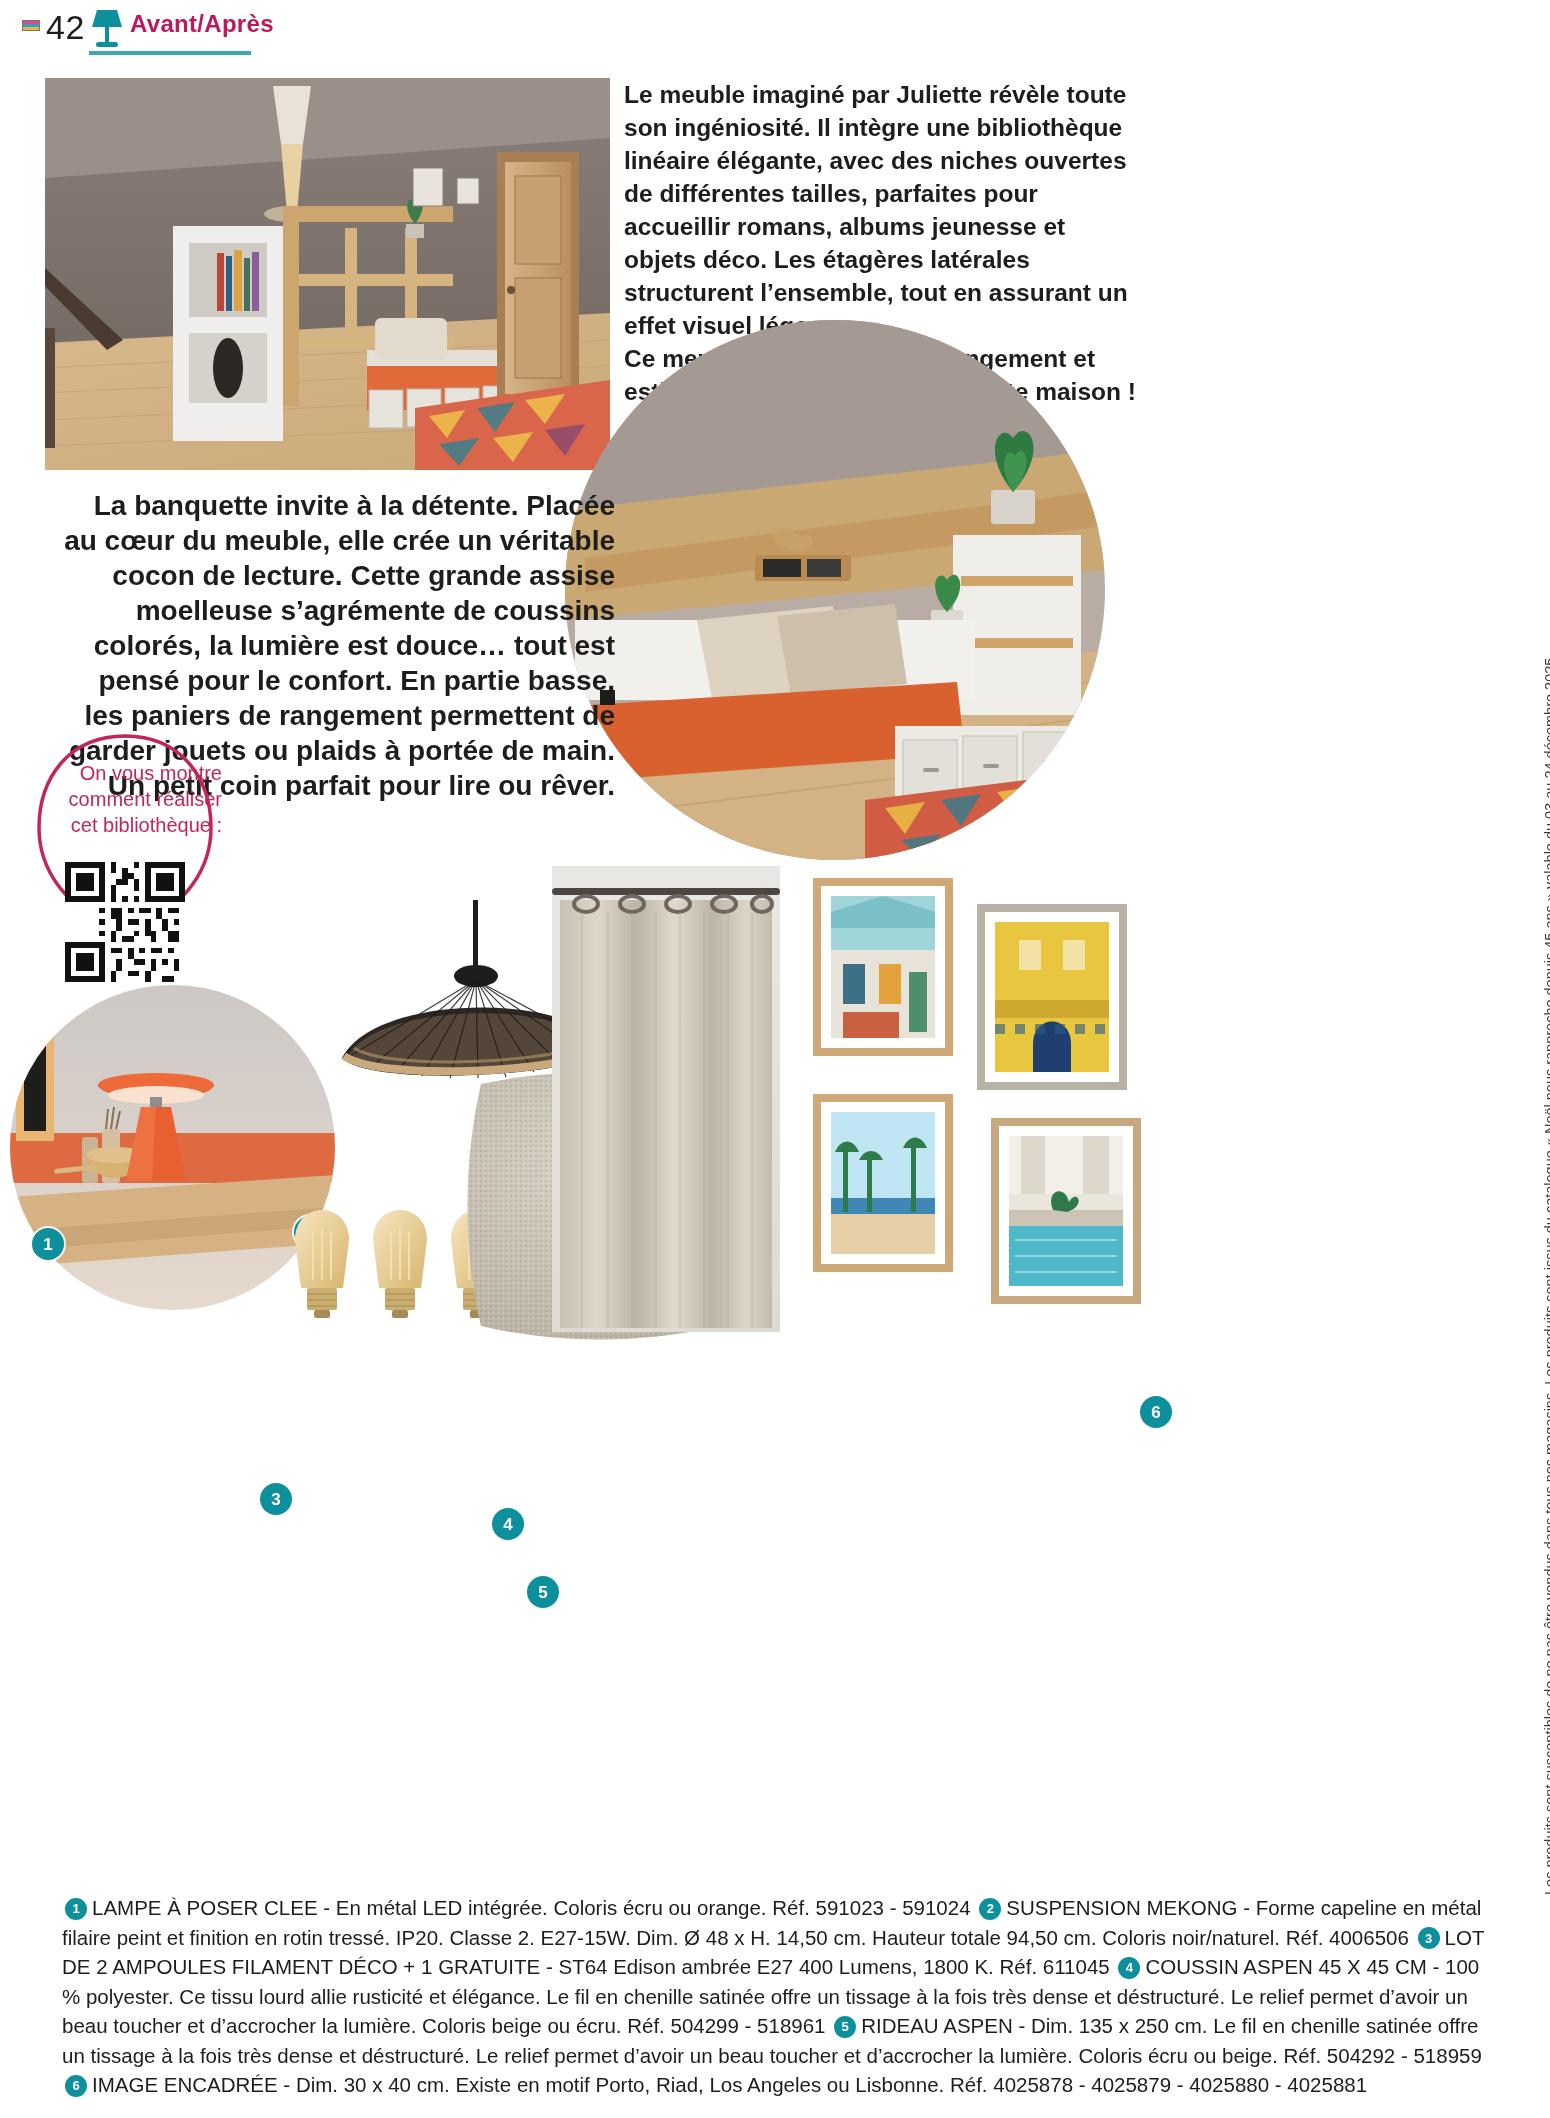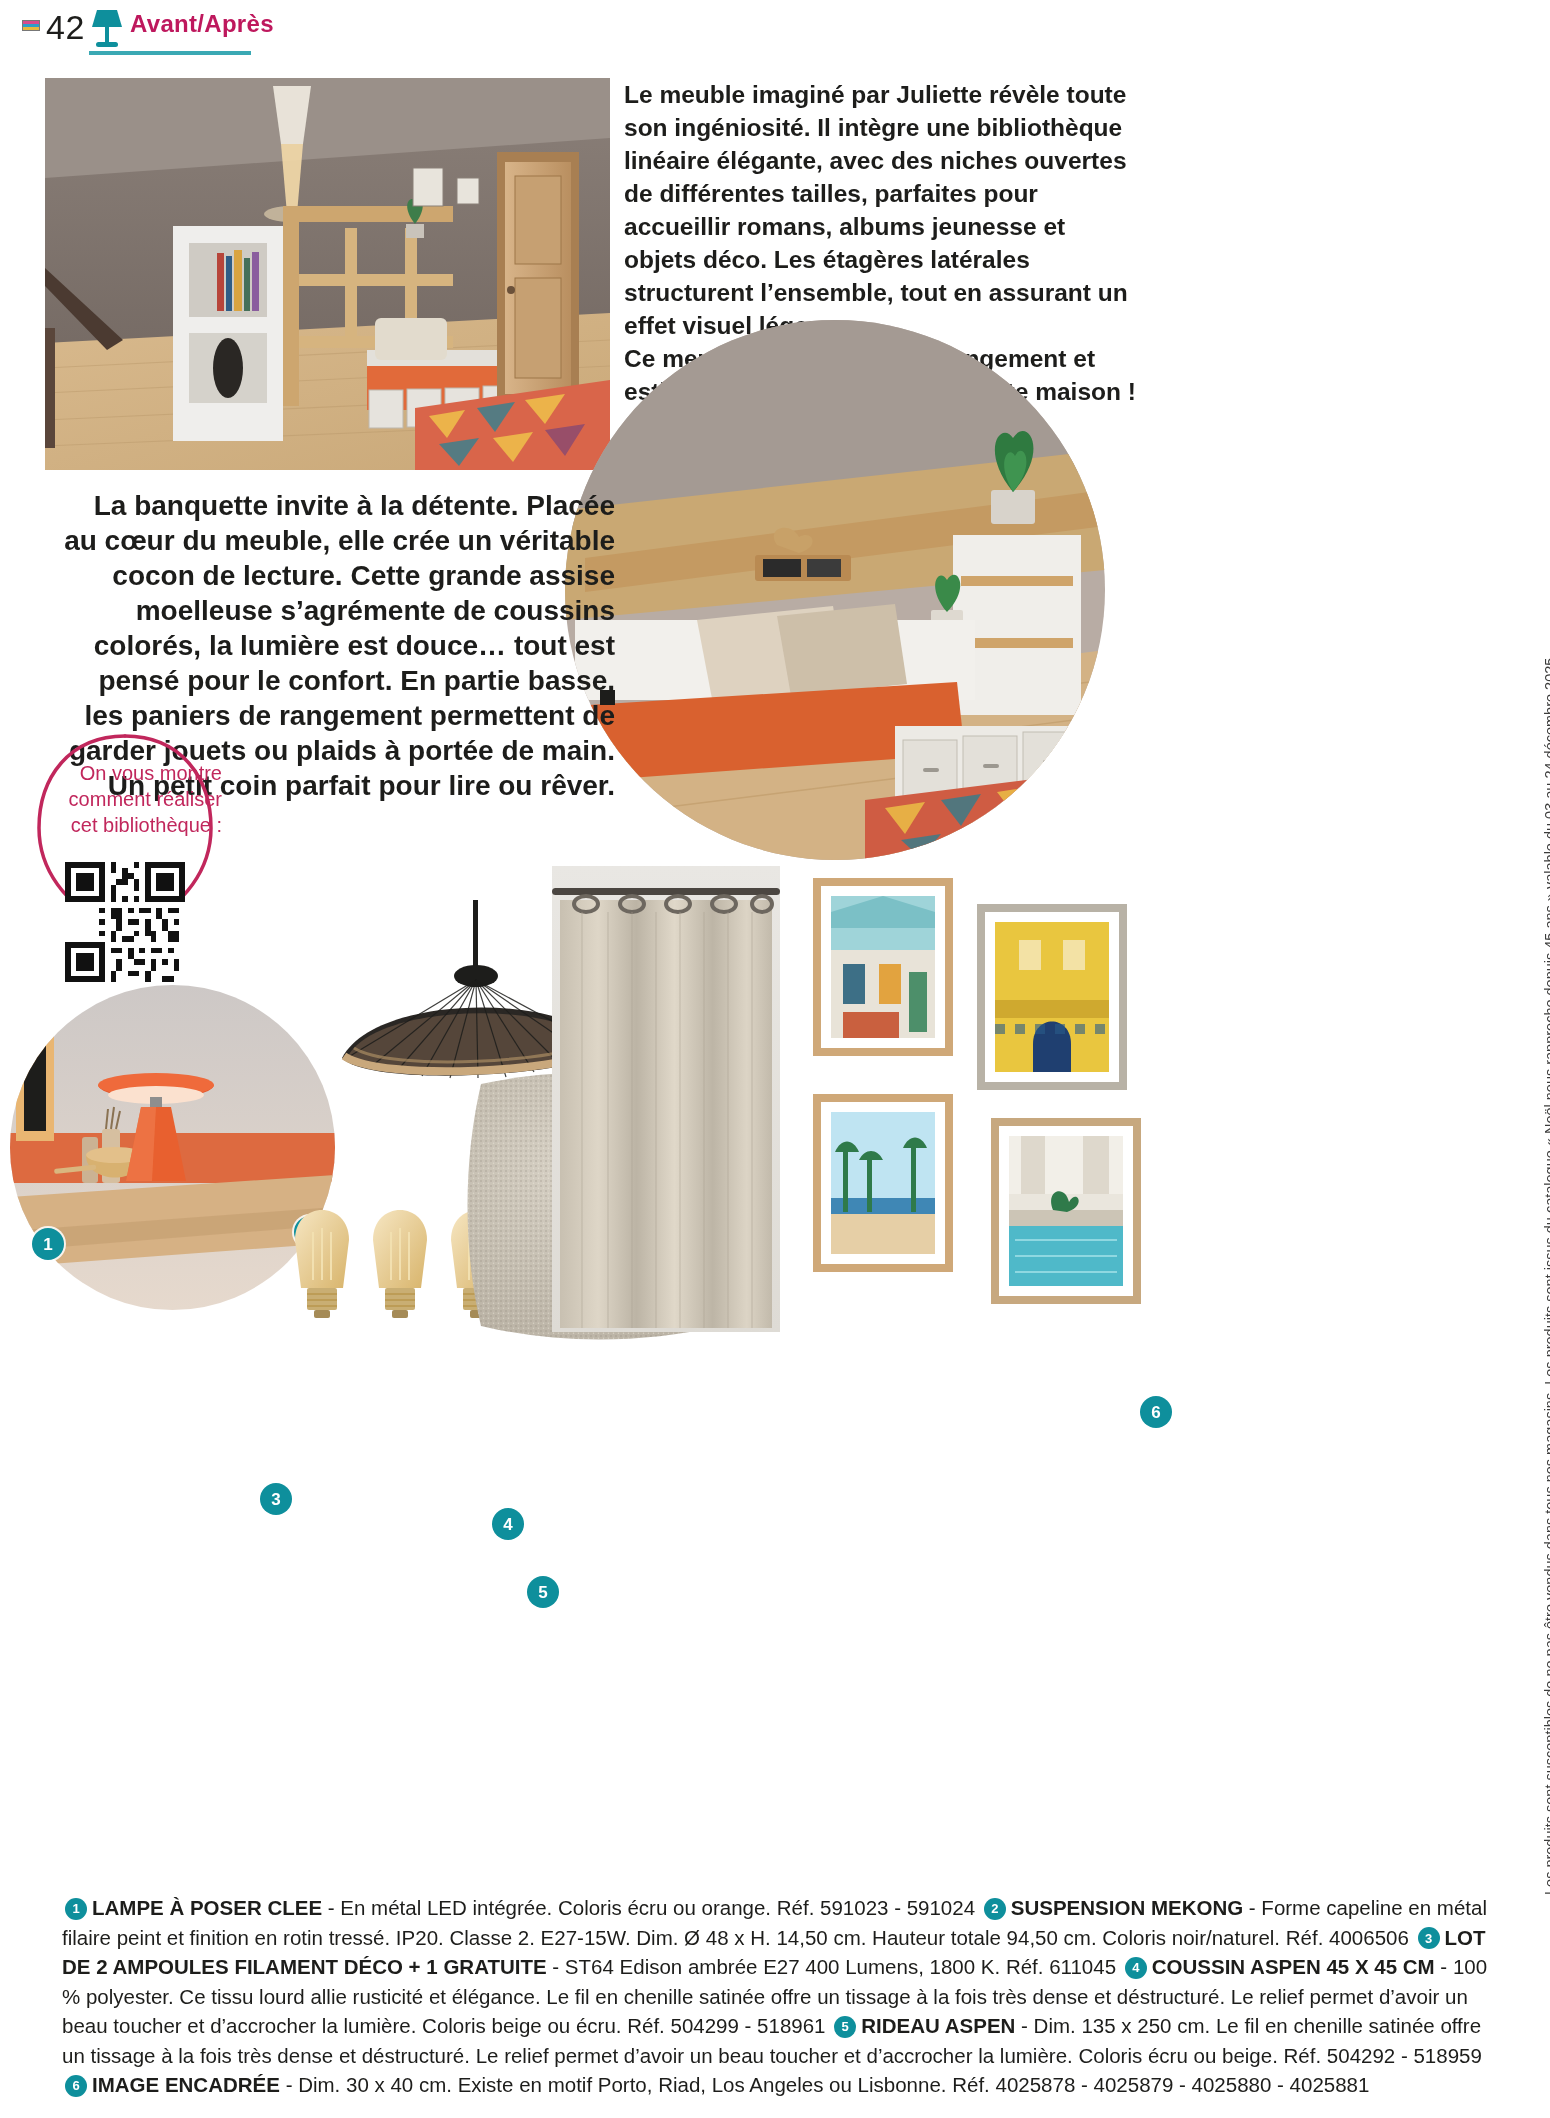--- a/index.html
+++ b/index.html
@@ -71,21 +71,21 @@
 
   
   #side-legal{position:absolute;right:2px;top:575px;width:26px;height:1320px;}
   #side-legal span{display:block;transform:rotate(-90deg);transform-origin:left top;
     white-space:nowrap;font-size:14.5px;color:#3c3c3b;
     position:absolute;left:20px;top:1320px;}
 
   
   #descriptions{position:absolute;left:62px;top:1893px;width:1428px;
     font-size:20.5px;line-height:29.5px;color:#1d1d1b;text-align:left;}
-  #descriptions b{font-weight:700;}
+  #descriptions b{font-weight:400;}
   .inline-badge{display:inline-flex;align-items:center;justify-content:center;
     width:22px;height:22px;border-radius:50%;background:#0e8f9c;color:#fff;
     font-size:13px;font-weight:700;vertical-align:2px;margin:0 5px 0 3px;line-height:1;}
 </style>
 </head>
 <body>
 
 <div class="page">
 
   <div id="header">

